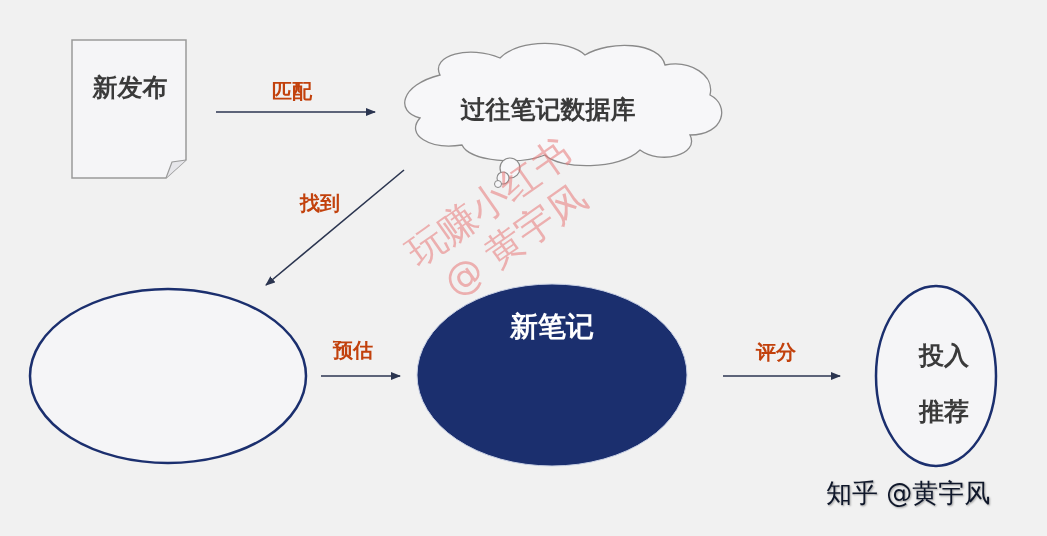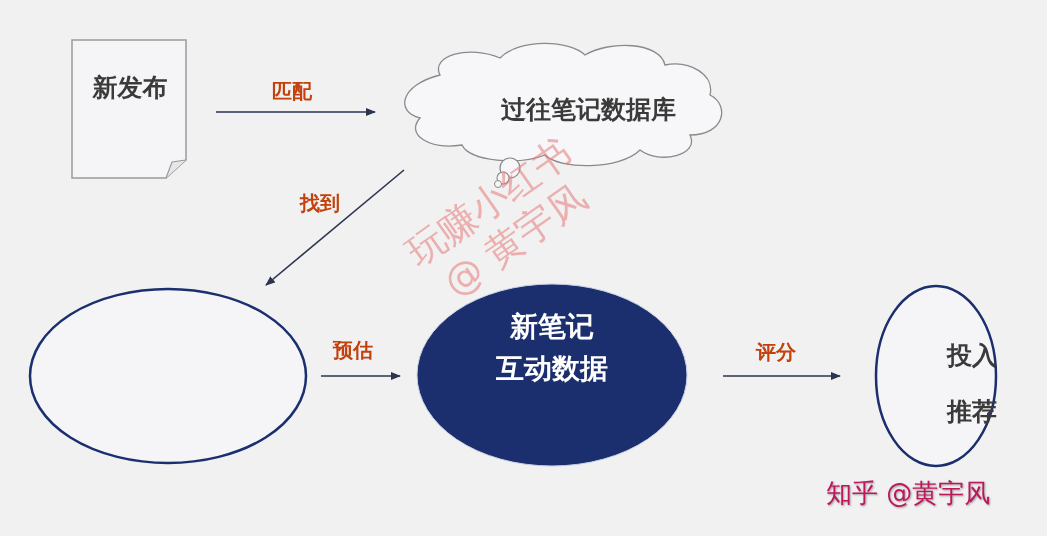--- a/index.html
+++ b/index.html
@@ -18,24 +18,24 @@
 
     .node-text {
       position: absolute;
       text-align: center;
       font-weight: bold;
       color: #3a3a3a;
     }
     .node-text .line { display: block; white-space: nowrap; }
 
     .doc-text { left: 72px; top: 62px; width: 116px; font-size: 25px; line-height: 52px; }
-    .cloud-text { left: 420px; top: 90px; width: 256px; font-size: 25px; line-height: 40px; text-align: right; }
+    .cloud-text { left: 420px; top: 90px; width: 256px; font-size: 25px; line-height: 40px; }
     .similar-text { left: 30px; top: 305px; width: 282px; font-size: 24px; line-height: 50px; }
     .main-text { left: 420px; top: 306px; width: 264px; font-size: 28px; line-height: 42px; color: #ffffff; text-align: center; }
-    .rec-text { left: 878px; top: 328px; width: 132px; font-size: 25px; line-height: 56px; padding-left: 28px; }
+    .rec-text { left: 878px; top: 328px; width: 132px; font-size: 25px; line-height: 56px; }
 
     .edge-label {
       position: absolute;
       font-weight: bold;
       font-size: 20px;
       color: #c2410c;
       white-space: nowrap;
     }
     .lbl-match { left: 272px; top: 78px; }
     .lbl-found { left: 300px; top: 190px; }
@@ -55,21 +55,21 @@
       text-align: center;
       pointer-events: none;
     }
     .watermark .line { display: block; white-space: nowrap; }
 
     .credit {
       position: absolute;
       left: 826px;
       top: 476px;
       font-size: 26px;
-      color: #be185d;
+      color: #0f172a;
       text-shadow: 1px 1px 2px rgba(0,0,0,0.35);
       white-space: nowrap;
     }
   </style>
 </head>
 <body>
 
 <svg class="layer" width="1047" height="536" viewBox="0 0 1047 536">
   <defs>
     <marker id="arrowhead" markerWidth="10" markerHeight="8" refX="9" refY="4" orient="auto" markerUnits="userSpaceOnUse">
@@ -117,21 +117,20 @@
 
 <div class="node-text cloud-text">
   <span class="line">过往笔记数据库</span>
 </div>
 
 <div class="node-text similar-text">
 </div>
 
 <div class="node-text main-text">
   <span class="line">新笔记</span>
-  <span class="line">互动数据</span>
 </div>
 
 <div class="node-text rec-text">
   <span class="line">投入</span>
   <span class="line">推荐</span>
 </div>
 
 <div class="edge-label lbl-match">匹配</div>
 <div class="edge-label lbl-found">找到</div>
 <div class="edge-label lbl-estimate">预估</div>

